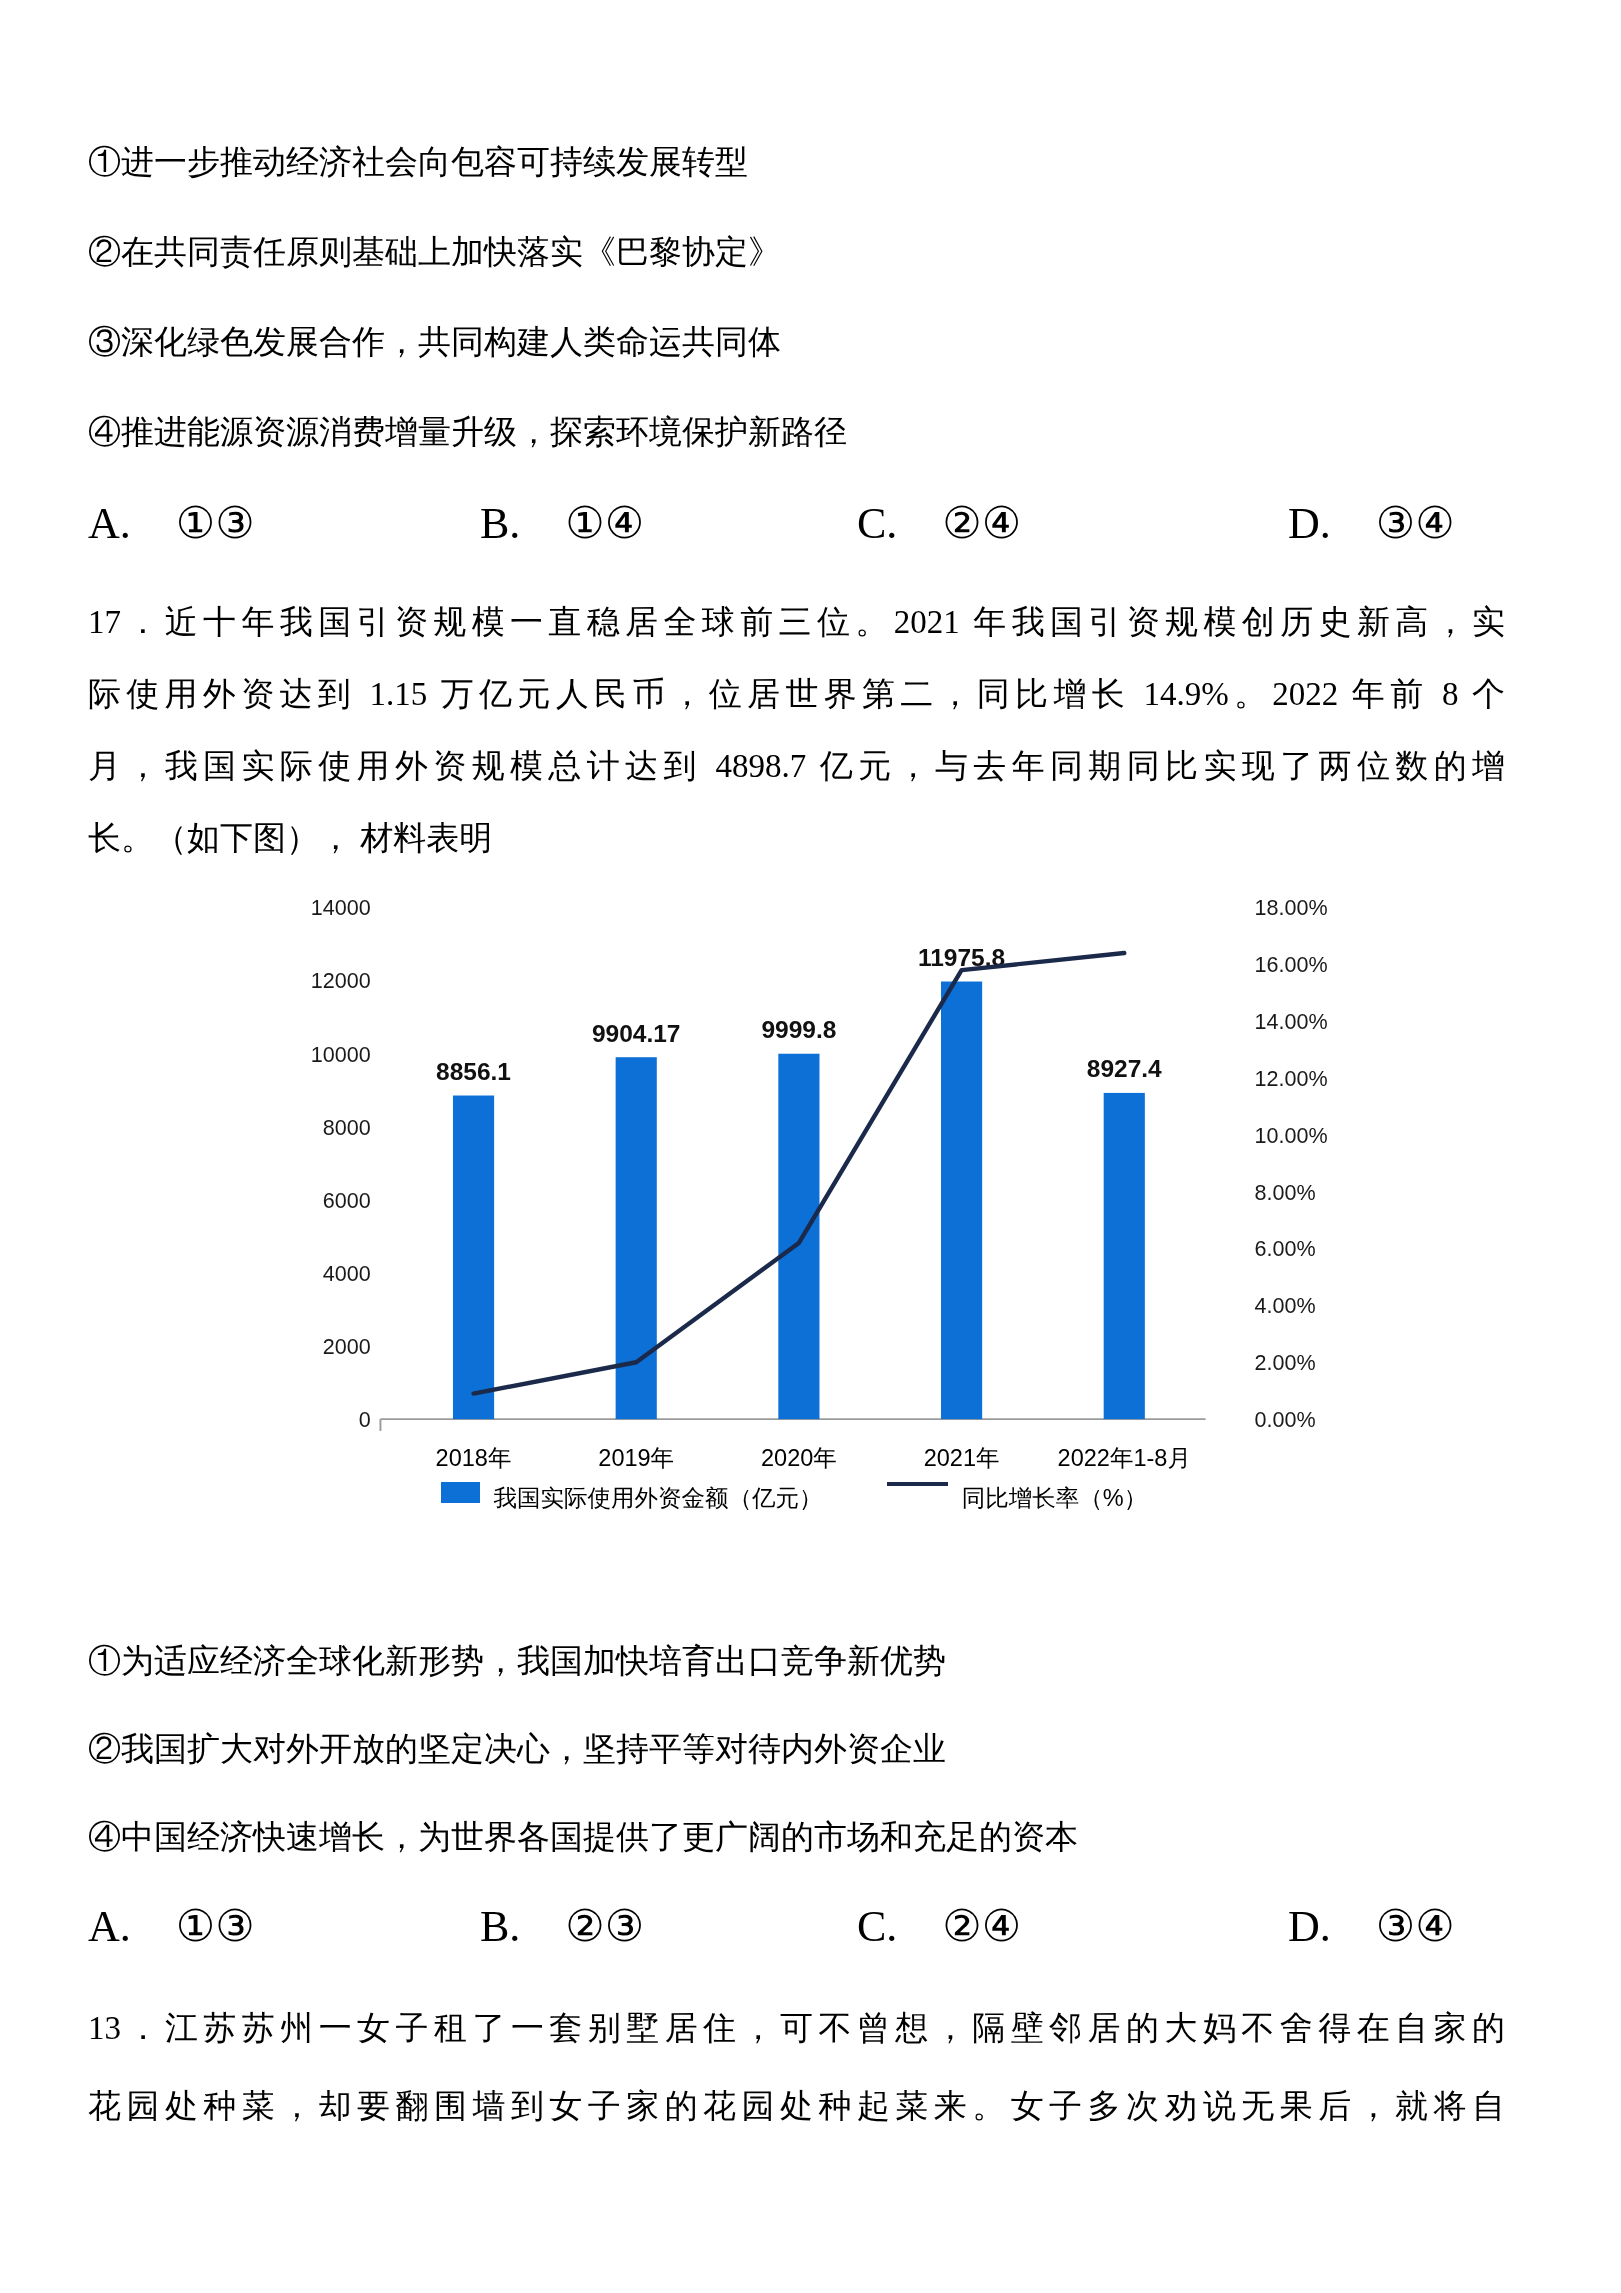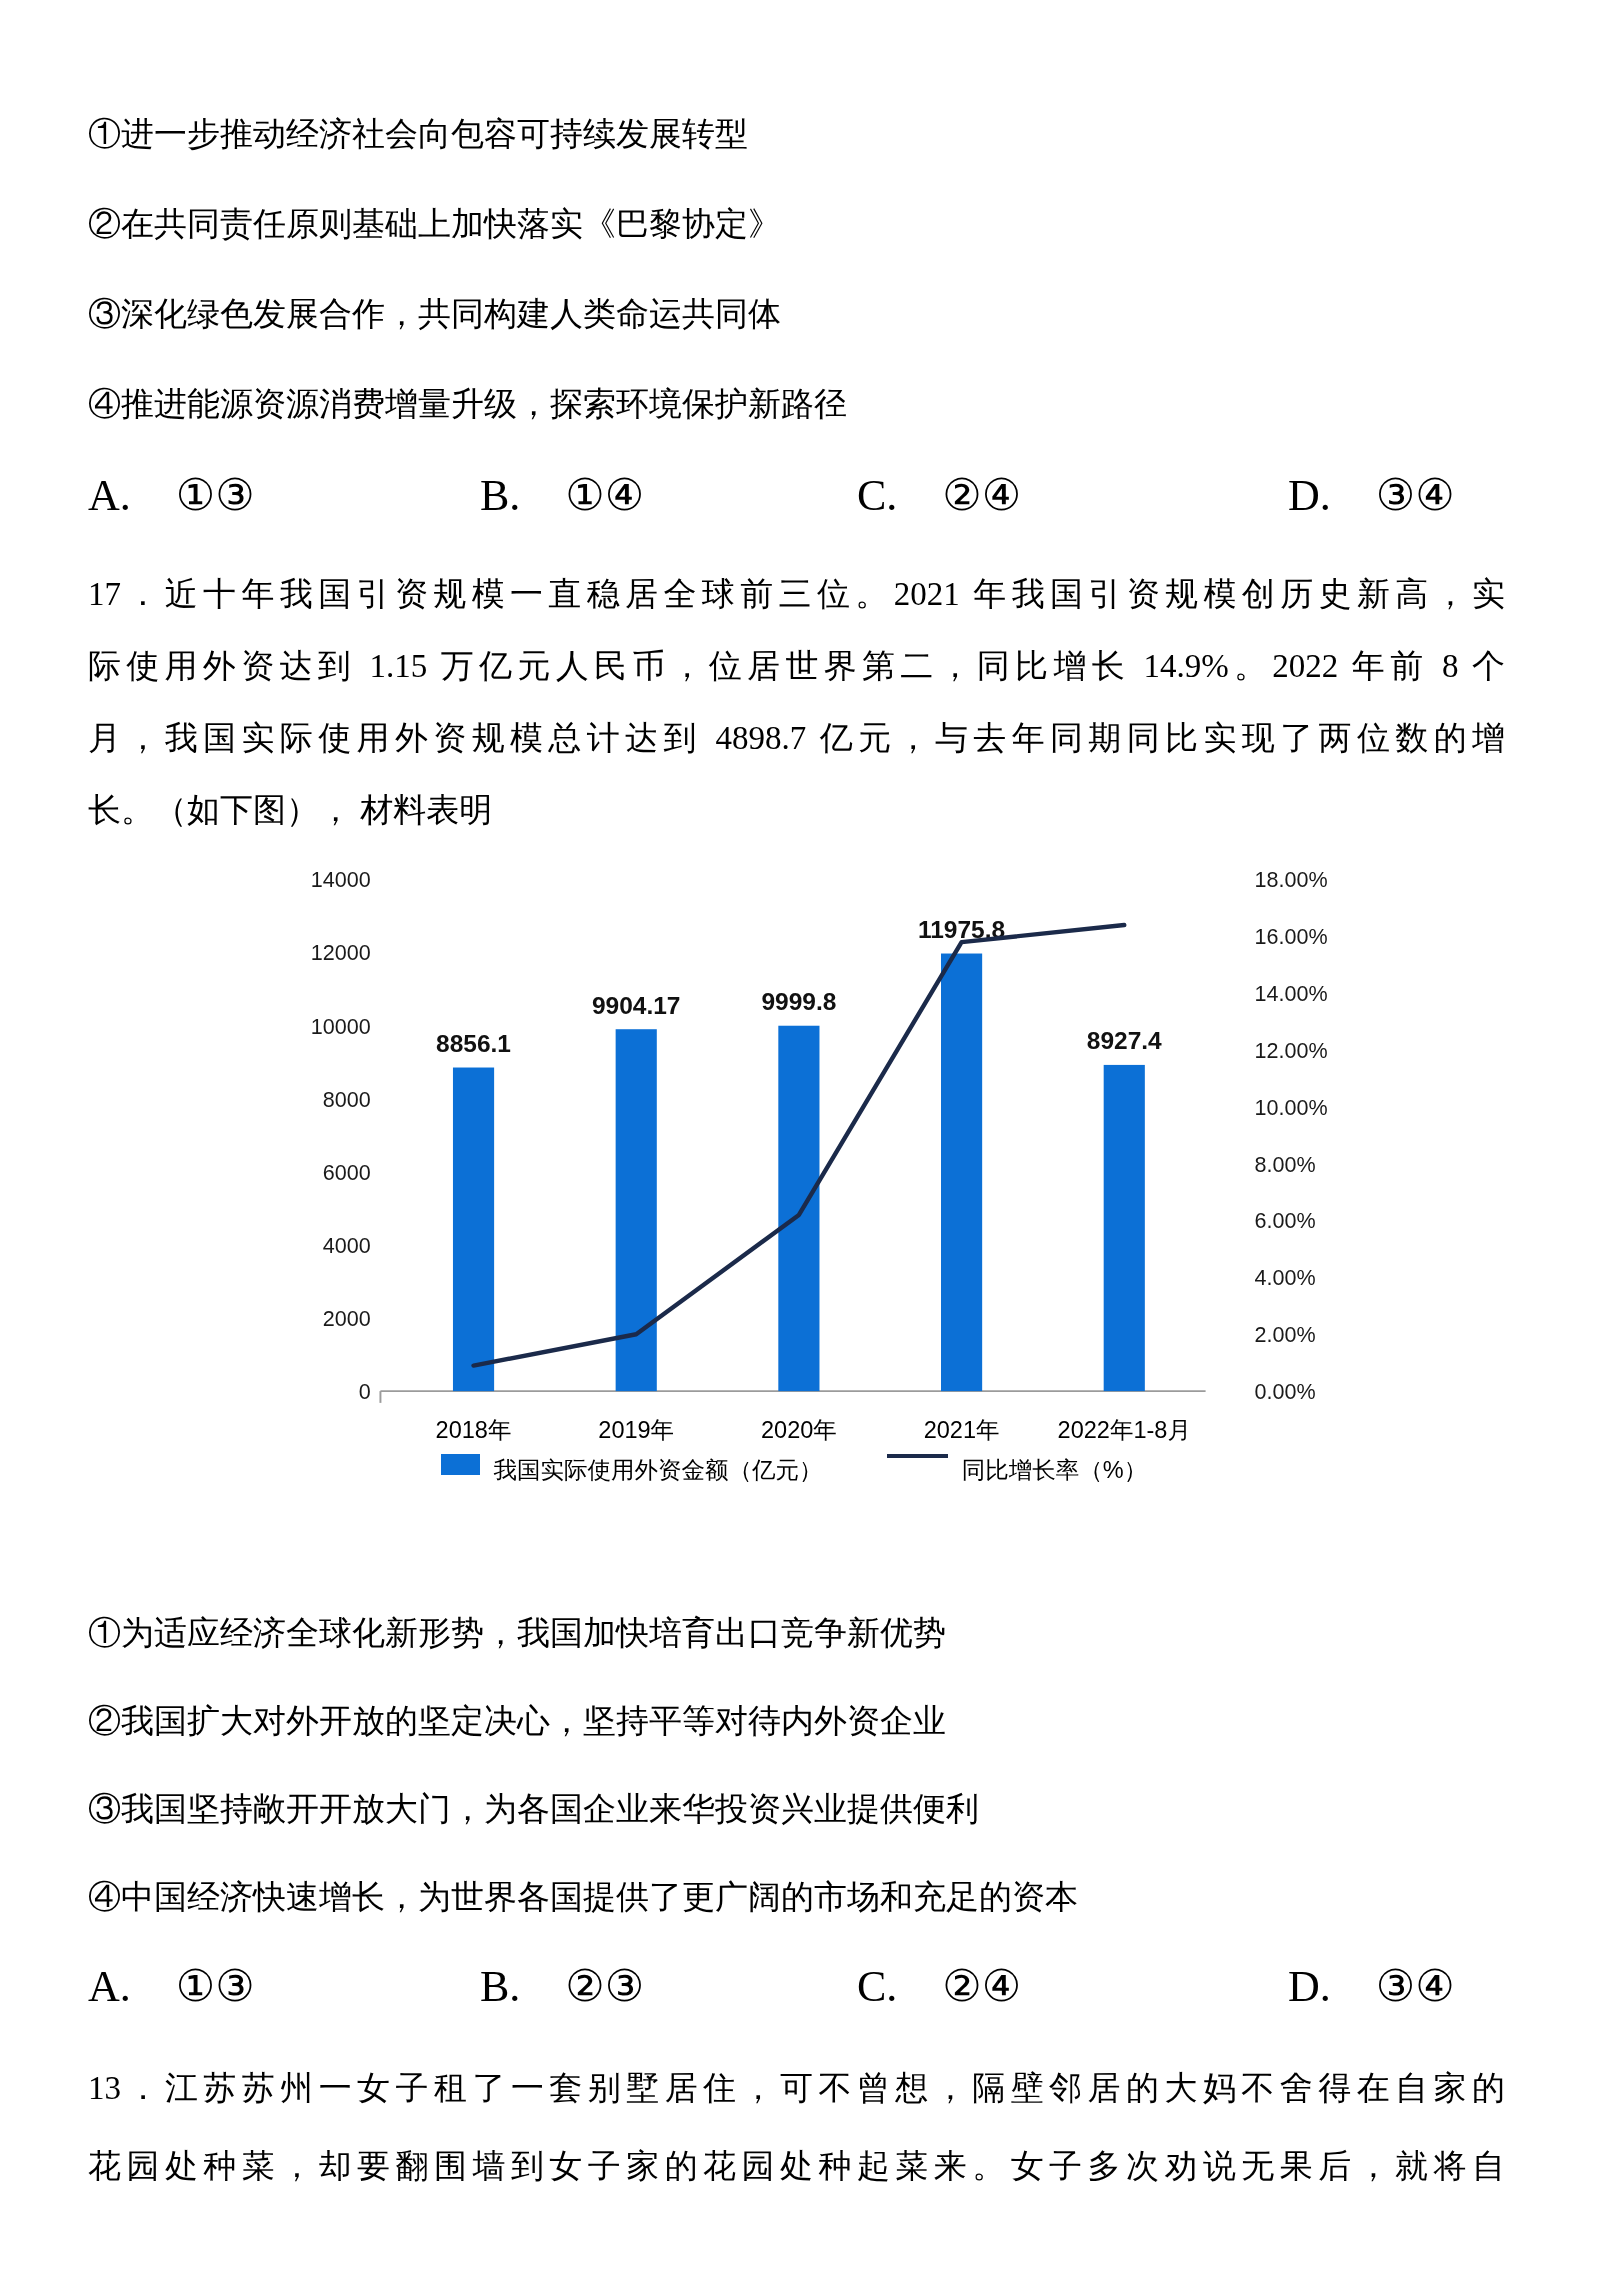--- a/index.html
+++ b/index.html
@@ -1,21 +1,21 @@
 <!DOCTYPE html>
 <html><head>
 <meta charset="utf-8">
 <style>
   html,body { margin:0; padding:0; background:#ffffff; }
   body {
     width:1621px; height:2294px; overflow:hidden;
     font-family:"Liberation Serif","DejaVu Serif",serif;
     color:#000;
   }
-  .page { padding:116px 116px 0 88px; }
+  .page { padding:116px 116px 0 88px;margin-top:28px; }
 
   .opt-line {
     font-size:33px; line-height:37px; margin-bottom:53px;
     white-space:nowrap;
   }
   .answer-row {
     display:grid;
     grid-template-columns:392px 377px 431px auto;
     font-size:44px; line-height:39px;
     margin:7.8px 0 43px 0;
@@ -113,21 +113,20 @@
       <span class="swatch" style="background: rgb(12, 112, 214);"></span>
       <span>我国实际使用外资金额（亿元）</span>
       <span class="dash" style="border-top-color: rgb(27, 42, 74);"></span>
       <span>同比增长率（%）</span>
     </div>
   </div>
 
   <div class="opts2">
     <div class="opt-line">①为适应经济全球化新形势，我国加快培育出口竞争新优势</div>
     <div class="opt-line">②我国扩大对外开放的坚定决心，坚持平等对待内外资企业</div>
-    <div class="opt-line">③我国坚持敞开开放大门，为各国企业来华投资兴业提供便利</div>
     <div class="opt-line">④中国经济快速增长，为世界各国提供了更广阔的市场和充足的资本</div>
   </div>
 
   <div class="answer-row">
     <div class="answer-item"><span class="letter">A.</span><span>①③</span></div>
     <div class="answer-item"><span class="letter">B.</span><span>②③</span></div>
     <div class="answer-item"><span class="letter">C.</span><span>②④</span></div>
     <div class="answer-item"><span class="letter">D.</span><span>③④</span></div>
   </div>
 

